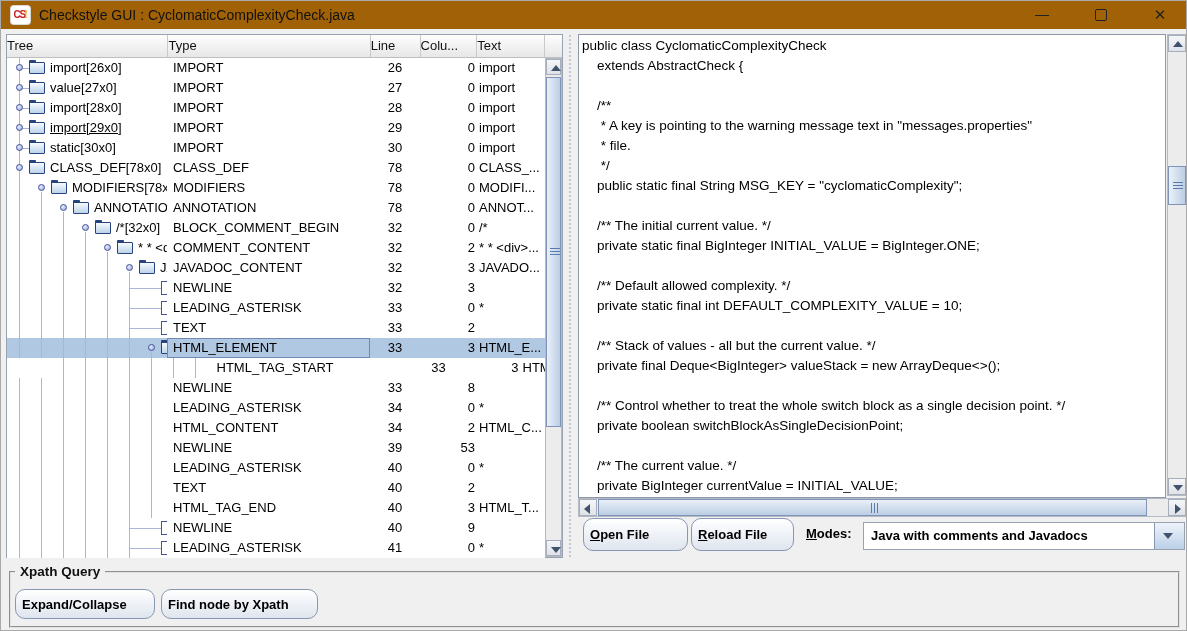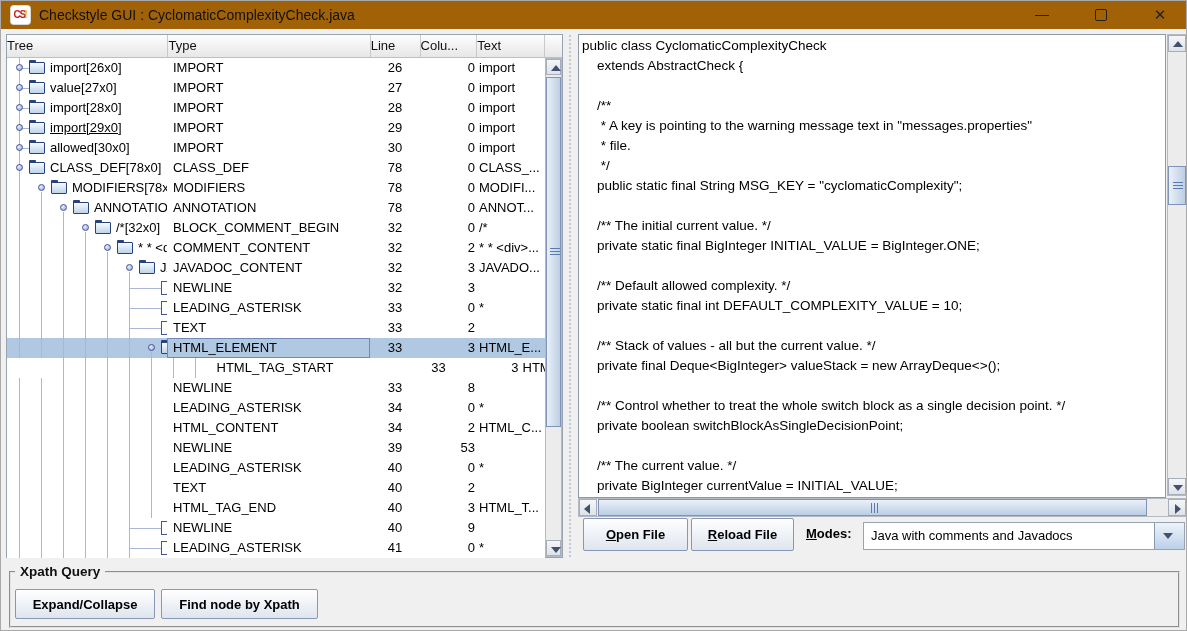--- a/index.html
+++ b/index.html
@@ -9,23 +9,23 @@
   .app-icon{position:absolute;left:10px;top:5px;width:19px;height:18px;background:#fff;border-radius:3px;box-shadow:0 0 0 1px #d8d8d8;font-weight:bold;font-size:10px;text-align:center;line-height:18px;}
   .app-icon .cs-red{color:#c4231f;letter-spacing:-1px;}
   .app-icon .cs-yellow{color:#f0a500;margin-left:-1px;}
   .win-title{position:absolute;left:38px;top:0;height:28px;line-height:28px;font-size:14px;color:#111;white-space:nowrap;}
   .win-btn{position:absolute;top:0;width:46px;height:28px;text-align:center;color:#222;}
   .wb-min{left:1018px;font-size:14px;line-height:26px;}
   .wb-max{left:1077px;}
   .wb-max i{display:block;width:10px;height:10px;border:1.4px solid #222;border-radius:2px;margin:8px auto 0;}
   .wb-close{left:1136px;font-size:15px;line-height:27px;}
   
-  .btn{position:absolute;box-sizing:border-box;border:1px solid #8897b3;border-radius:2px;
+  .btn{position:absolute;box-sizing:border-box;border:1px solid #8897b3;border-radius:10px;
        background:linear-gradient(#ffffff,#f0f3f8 45%,#dfe5ee);font-weight:bold;font-size:13px;color:#000;
-       text-align:center;font-family:"Liberation Sans",sans-serif;}
+       text-align:left;font-family:"Liberation Sans",sans-serif;}
   .btn u{text-decoration:underline;}
   .sb-track{position:absolute;background:#ececec;border:1px solid #b4bac4;box-sizing:border-box;}
   .sb-btn{position:absolute;box-sizing:border-box;border:1px solid #a7aebb;background:linear-gradient(#f5f6f8,#dfe2e8);}
   .tri{position:absolute;width:0;height:0;}
   .tri-up{left:4px;top:5px;border-left:5px solid transparent;border-right:5px solid transparent;border-bottom:6px solid #41526e;}
   .tri-down{left:4px;top:6px;border-left:5px solid transparent;border-right:5px solid transparent;border-top:6px solid #41526e;}
   .tri-left{left:4px;top:4px;border-top:5px solid transparent;border-bottom:5px solid transparent;border-right:6px solid #41526e;}
   .tri-right{left:6px;top:4px;border-top:5px solid transparent;border-bottom:5px solid transparent;border-left:6px solid #41526e;}
   .sb-thumb{position:absolute;box-sizing:border-box;border:1px solid #7f94b8;background:linear-gradient(90deg,#eaf0f8,#bccee4);}
   .sb-thumb.horiz{background:linear-gradient(#eaf0f8,#bccee4);}
@@ -61,21 +61,21 @@
   .splitter{position:absolute;left:562px;top:33px;width:15px;height:524px;background:#f0f0f0;}
   .splitter::before{content:"";position:absolute;left:5px;top:0;width:4px;height:100%;
       background-image:radial-gradient(#c2c8d2 0.8px,transparent 0.9px);background-size:4px 4px;}
   
   .code-area{position:absolute;left:577px;top:33px;width:588px;height:464px;background:#fff;border:1px solid #8e98a8;box-sizing:border-box;overflow:hidden;}
   .code-area pre{margin:0;padding:1px 0 0 3px;font-family:"Liberation Sans",sans-serif;font-size:13.5px;line-height:20px;color:#000;white-space:pre;}
   
   .modes-label{position:absolute;left:805px;top:525px;font-weight:bold;font-size:13px;}
   .modes-label u{text-decoration:underline;}
   .combo{position:absolute;left:862px;top:521px;width:322px;height:28px;border:1px solid #99a2b1;background:#fff;box-sizing:border-box;}
-  .combo .val{position:absolute;left:7px;top:0;line-height:26px;font-size:13px;font-weight:normal;white-space:nowrap;text-align:center;}
+  .combo .val{position:absolute;left:7px;top:0;line-height:26px;font-size:13px;font-weight:bold;white-space:nowrap;text-align:center;}
   .combo .arrow-btn{position:absolute;right:0;top:0;width:29px;height:26px;border-left:1px solid #8897b3;
         background:linear-gradient(#eef3fa,#bcd0e8);}
   .combo .arrow-btn .tri-down{left:8px;top:10px;}
   
   .groupbox{position:absolute;left:8px;top:570px;width:1171px;height:57px;border:2px groove #e2e2e2;box-sizing:border-box;}
   .group-title{position:absolute;left:14px;top:563px;background:#f0f0f0;padding:0 5px;font-weight:bold;font-size:13.5px;color:#111;}
 </style>
 </head>
 <body>
 
@@ -152,21 +152,21 @@
           <div class="c-line">29</div>
           <div class="c-colu">0</div>
           <div class="c-text">import</div>
         </div>
         <div class="trow" style="top: 80px;">
           <div class="c-tree">
             <div class="stem" style="left: 12px;"></div>
             <div class="dash" style="left: 15px; width: 7px;"></div>
             <div class="handle" style="left: 9px;"></div>
             <div class="icon-folder" style="left: 22px;"></div>
-            <div class="tlabel" style="left: 43px;">allowed[30x0]</div>
+            <div class="tlabel" style="left: 43px;">static[30x0]</div>
           </div>
           <div class="c-type">IMPORT</div>
           <div class="c-line">30</div>
           <div class="c-colu">0</div>
           <div class="c-text">import</div>
         </div>
         <div class="trow" style="top: 100px;">
           <div class="c-tree">
             <div class="stem" style="left: 12px;"></div>
             <div class="stem half" style="left: 12px;"></div>

